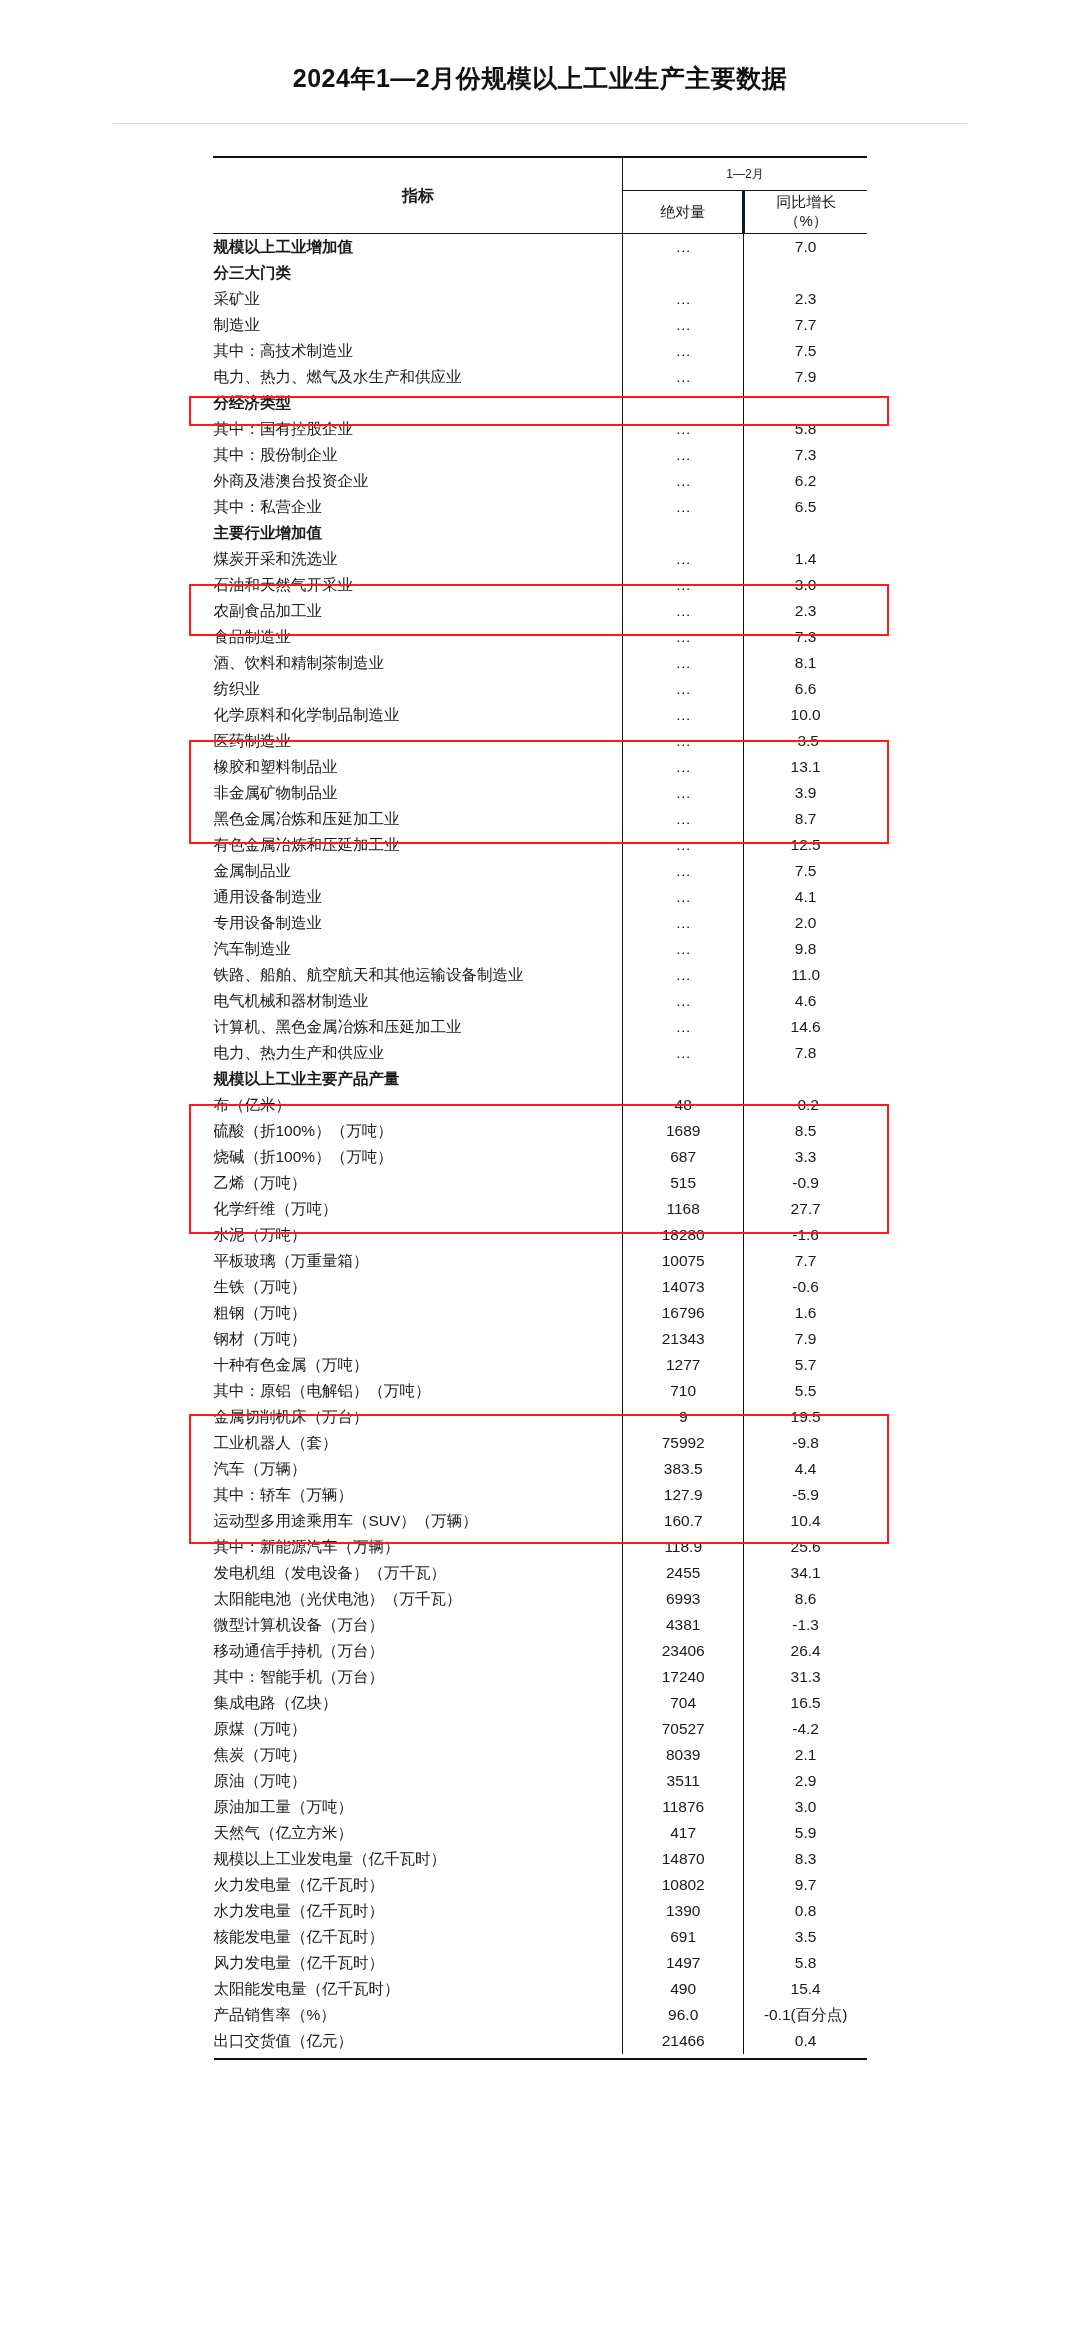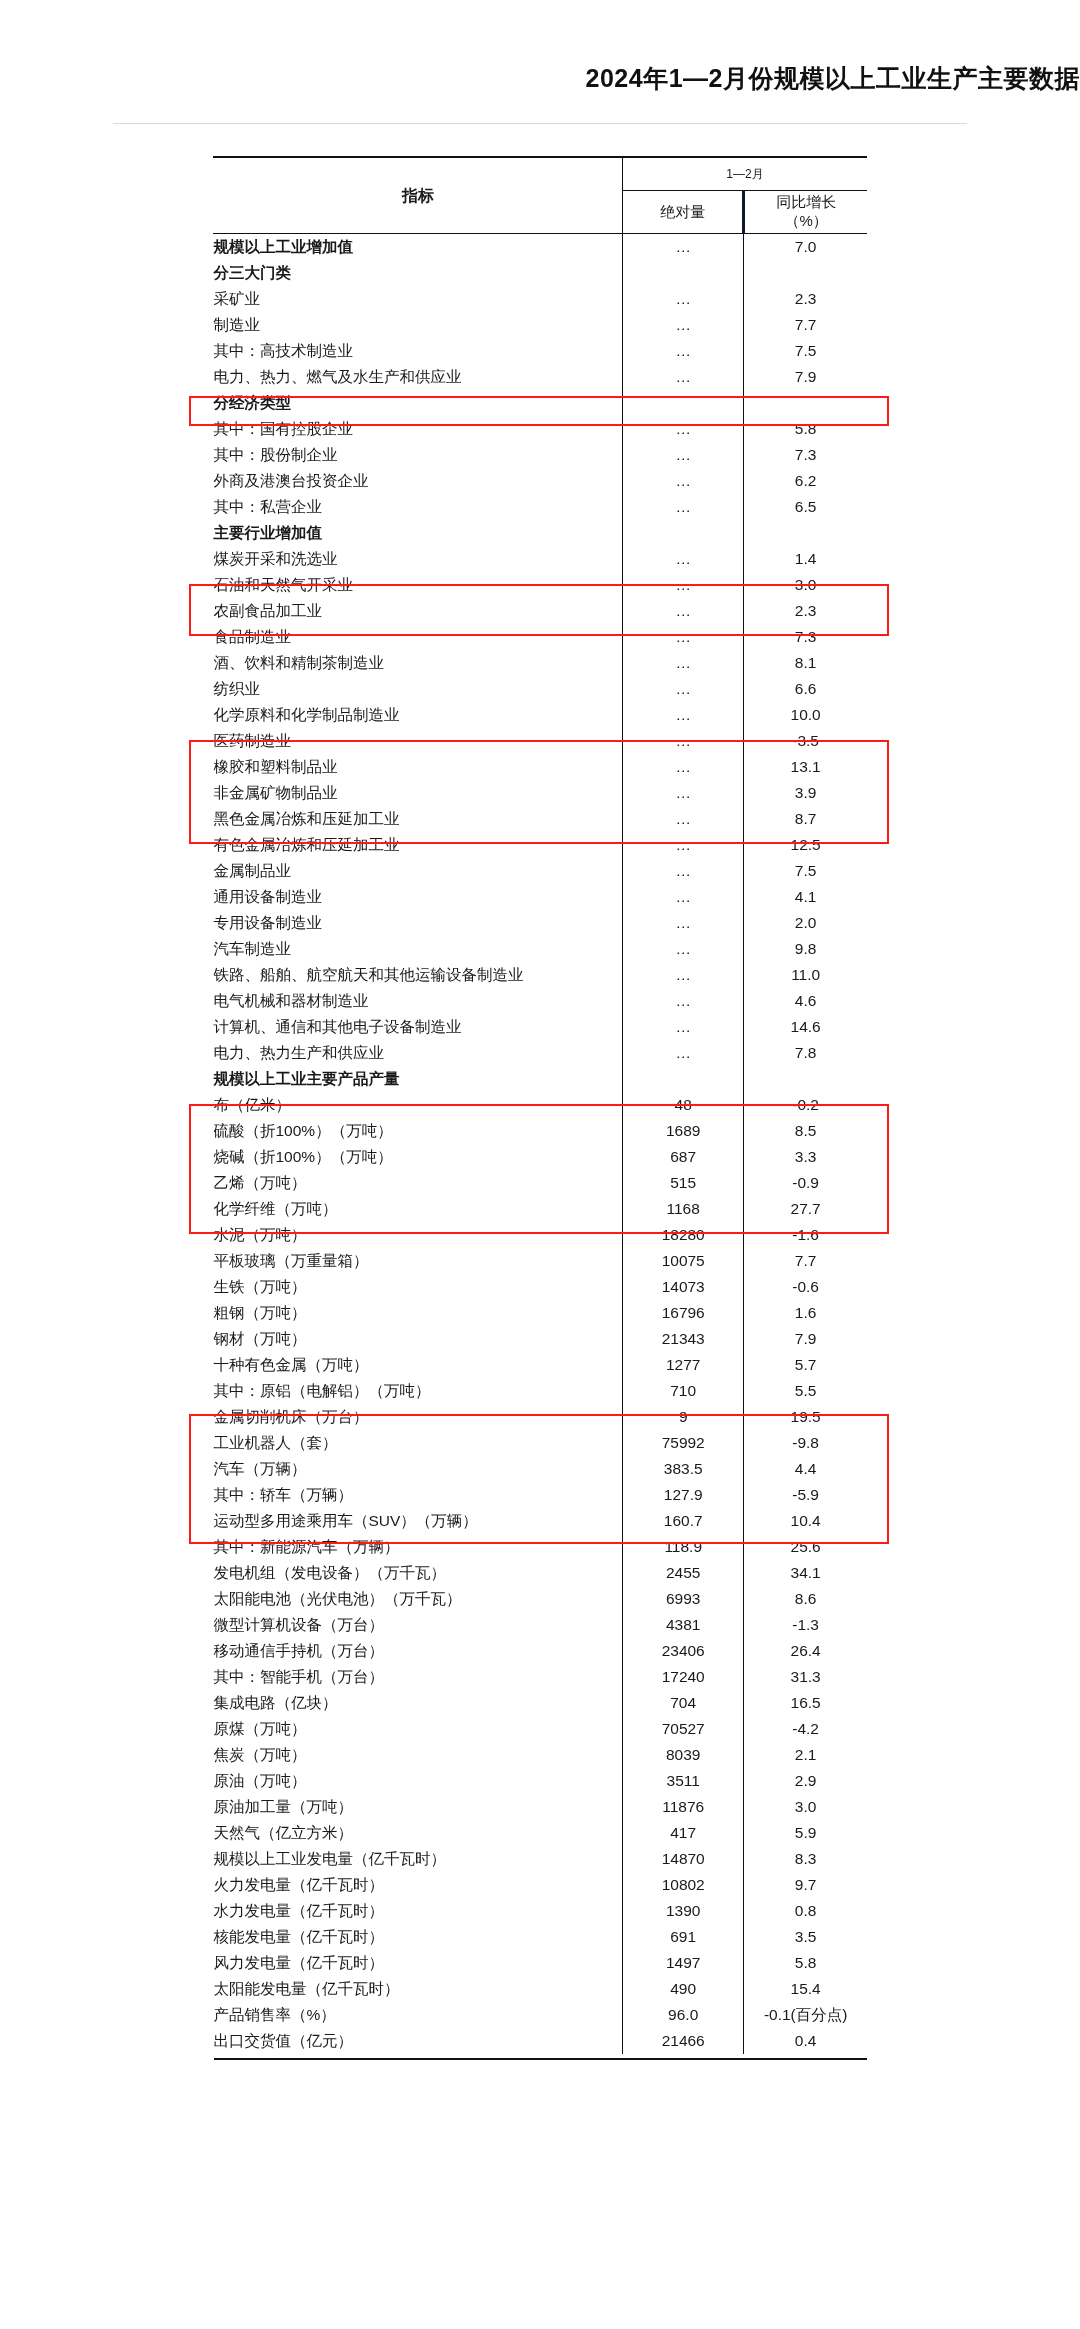--- a/index.html
+++ b/index.html
@@ -15,21 +15,21 @@
     -webkit-font-smoothing: antialiased;
   }
   .page {
     position: relative;
     width: 1080px;
     min-height: 2329px;
     padding: 0;
     box-sizing: border-box;
   }
   .doc-title {
-    text-align: right;
+    text-align: center;
     font-size: 25px;
     font-weight: bold;
     letter-spacing: 0.5px;
     padding-top: 62px;
     padding-bottom: 10px;
     color: #111;
   }
   .title-rule {
     width: 854px;
     margin: 18px auto 0 auto;
@@ -311,21 +311,21 @@
             <td class="lbl ind1">铁路、船舶、航空航天和其他运输设备制造业</td>
             <td class="val abs">…</td>
             <td class="val yoy">11.0</td>
           </tr>
           <tr>
             <td class="lbl ind1">电气机械和器材制造业</td>
             <td class="val abs">…</td>
             <td class="val yoy">4.6</td>
           </tr>
           <tr>
-            <td class="lbl ind1">计算机、通信和其他电子设备制造业</td>
+            <td class="lbl ind1">计算机、黑色金属冶炼和压延加工业</td>
             <td class="val abs">…</td>
             <td class="val yoy">14.6</td>
           </tr>
           <tr>
             <td class="lbl ind1">电力、热力生产和供应业</td>
             <td class="val abs">…</td>
             <td class="val yoy">7.8</td>
           </tr>
           <tr>
             <td class="lbl ind0 bold">规模以上工业主要产品产量</td>

